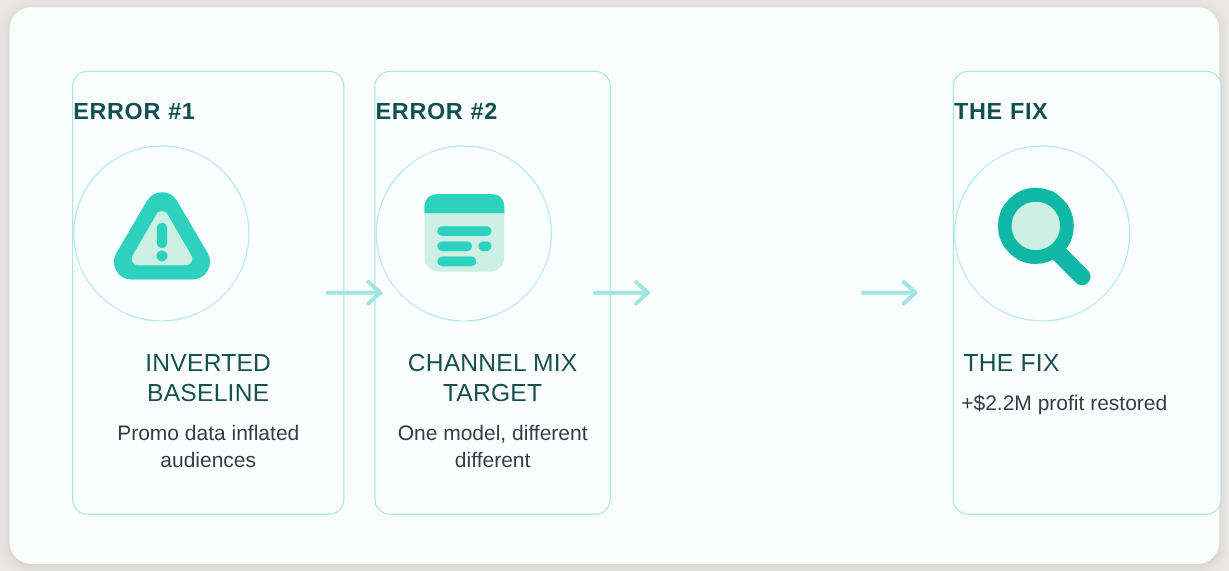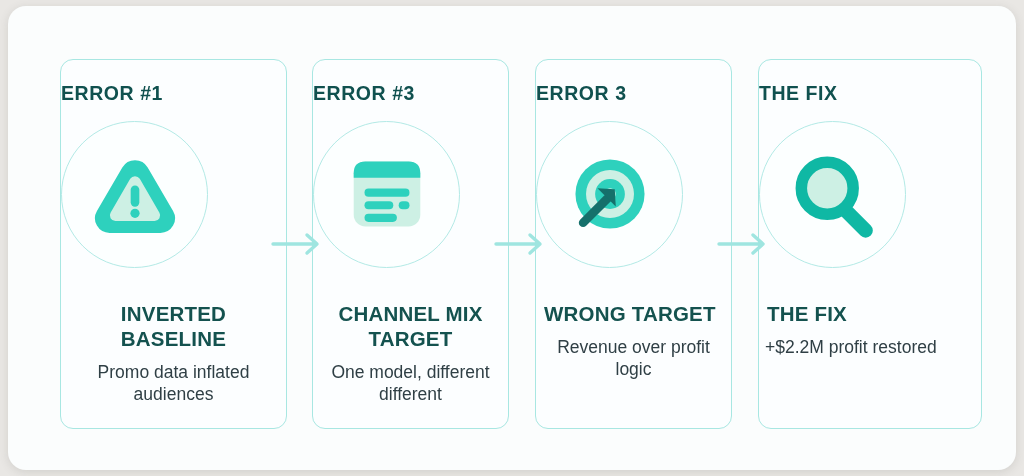--- a/index.html
+++ b/index.html
@@ -42,21 +42,21 @@
     background: #fcfeff;
     border: 1.3px solid #a8e7e2;
     border-radius: 13px;
     display: flex;
     flex-direction: column;
     align-items: flex-start;
   }
   .card-1 { left: 8px;   width: 227px; }
   .card-2 { left: 260px; width: 197px; }
   .card-3 { left: 483px; width: 197px; }
-  .card-4 { left: 706px; width: 224px; }
+  .card-4 { left: 742px; width: 224px; }
 
   .card-eyebrow {
     margin-top: 24px;
     font-size: 19.5px;
     font-weight: bold;
     letter-spacing: 0.55px;
     color: #10514f;
     text-align: center;
     line-height: 1;
   }
@@ -69,23 +69,23 @@
     border: 1.2px solid #b3eae6;
     background: #fcffff;
     display: flex;
     align-items: center;
     justify-content: center;
     flex: none;
   }
   .icon-circle svg { display: block; }
 
   .card-title {
-    margin-top: 33px;
+    margin-top: 22px;
     font-size: 20.5px;
-    font-weight: bold;
+    font-weight: normal;
     letter-spacing: 0.2px;
     color: #14524f;
     text-align: center;
     line-height: 1.22;
     padding: 0 8px;
   }
 
   .card-desc {
     margin-top: 10px;
     font-size: 17.5px;
@@ -122,54 +122,37 @@
             <rect x="45.4" y="41" width="9.2" height="22.5" rx="4.6" fill="#2ed1bd"></rect>
             <circle cx="50" cy="70.5" r="4.9" fill="#2ed1bd"></circle>
           </svg>
         </span>
       </div>
       <div class="card-title">INVERTED BASELINE</div>
       <div class="card-desc">Promo data inflated audiences</div>
     </div>
 
     <div class="card card-2">
-      <div class="card-eyebrow">ERROR #3</div>
+      <div class="card-eyebrow">ERROR #2</div>
       <div class="icon-circle">
         <span>
           <svg width="90" height="90" viewBox="0 0 100 100">
             <rect x="13" y="14" width="74" height="72" rx="13" fill="#cdf0e4"></rect>
             <path d="M13 27 q0 -13 13 -13 H74 q13 0 13 13 V32 H13 Z" fill="#2ed1bd"></path>
             <rect x="25" y="44" width="50" height="9" rx="4.5" fill="#2ed1bd"></rect>
             <rect x="25" y="58" width="32" height="9" rx="4.5" fill="#2ed1bd"></rect>
             <rect x="63" y="58" width="12" height="9" rx="4.5" fill="#2ed1bd"></rect>
             <rect x="25" y="72" width="36" height="9" rx="4.5" fill="#2ed1bd"></rect>
           </svg>
         </span>
       </div>
       <div class="card-title">CHANNEL MIX TARGET</div>
       <div class="card-desc">One model, different different</div>
     </div>
 
-    <div class="card card-3">
-      <div class="card-eyebrow">ERROR 3</div>
-      <div class="icon-circle">
-        <span>
-          <svg width="96" height="96" viewBox="0 0 100 100">
-            <circle cx="50" cy="50" r="36" fill="#2ed1bd"></circle>
-            <circle cx="50" cy="50" r="25" fill="#cdf0e4"></circle>
-            <circle cx="50" cy="50" r="15.5" fill="#2ed1bd"></circle>
-            <circle cx="50" cy="50" r="6" fill="#cdf0e4"></circle>
-            <path d="M22 80 L49 53" stroke="#15706b" stroke-width="9" stroke-linecap="round"></path>
-            <path d="M55 45 L56 63 L37 44 Z" fill="#15706b"></path>
-          </svg>
-        </span>
-      </div>
-      <div class="card-title">WRONG TARGET</div>
-      <div class="card-desc">Revenue over profit logic</div>
-    </div>
 
     <div class="card card-4">
       <div class="card-eyebrow">THE FIX</div>
       <div class="icon-circle">
         <span>
           <svg width="96" height="96" viewBox="0 0 100 100">
             <path d="M58 62 L84 88" stroke="#0fb8a4" stroke-width="15" stroke-linecap="round"></path>
             <circle cx="44" cy="44" r="27" fill="#cdf0e4" stroke="#0fb8a4" stroke-width="12"></circle>
           </svg>
         </span>

